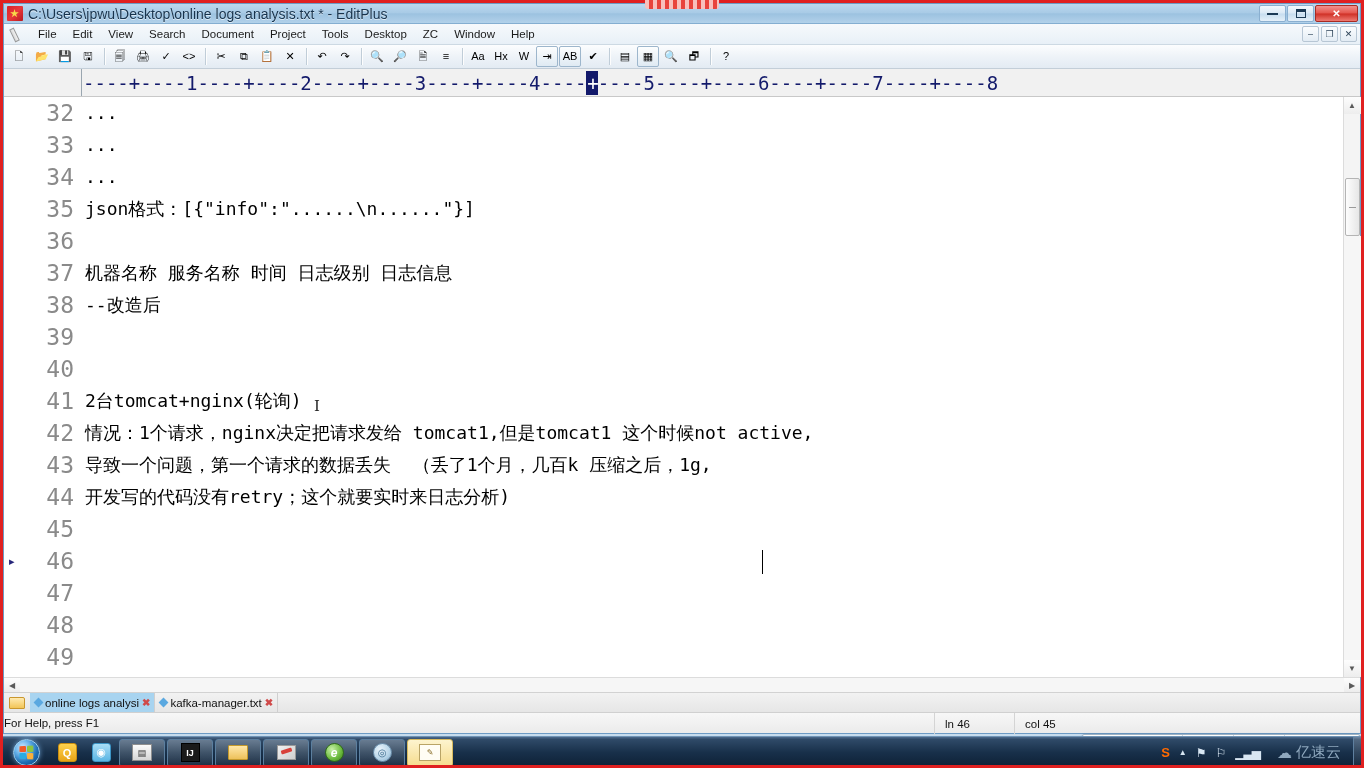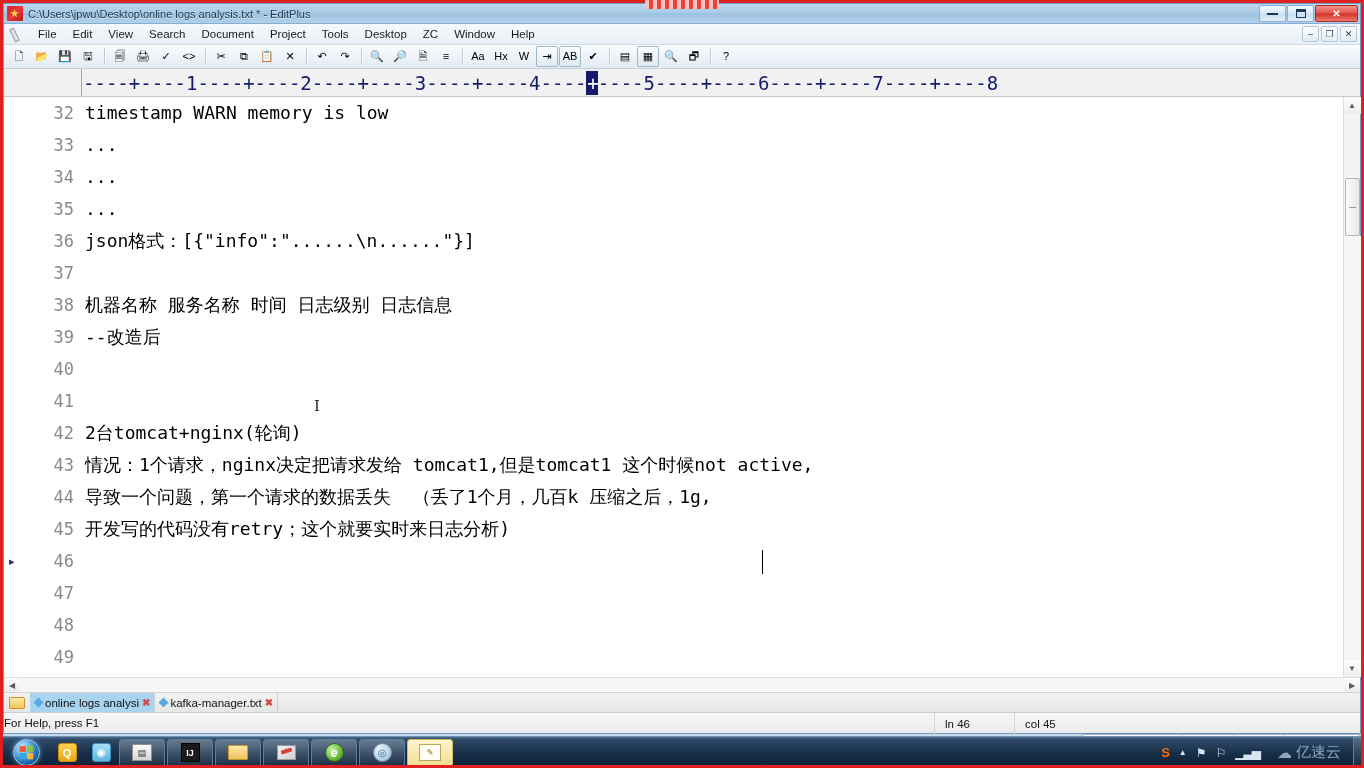--- a/index.html
+++ b/index.html
@@ -46,21 +46,21 @@
   #app-icon {
     width:16px;height:15px;margin-left:3px;margin-right:5px;flex:none;position:relative;
     background:linear-gradient(135deg,#d8232a 0%,#e8383a 50%,#b81a20 100%);
     border-radius:1px;
   }
   #app-icon:after{
     content:""; position:absolute; left:3px; top:3px; width:9px;height:9px;
     background:#f7d94a; clip-path:polygon(50% 0,61% 35%,98% 35%,68% 57%,79% 92%,50% 70%,21% 92%,32% 57%,2% 35%,39% 35%);
   }
   #title-text {
-    font-size:11px; color:#17334d; white-space:nowrap;
+    font-size:14px; color:#17334d; white-space:nowrap;
     text-shadow:0 1px 0 rgba(255,255,255,.6);
   }
   .wbtns { position:absolute; right:2px; top:1px; display:flex; gap:1px; }
   .wbtn {
     width:27px;height:17px;border:1px solid #8aafd0;border-radius:2px;
     background:linear-gradient(180deg,#f3f8fc 0%,#dae9f5 48%,#c6ddef 52%,#e4f0f9 100%);
     display:flex;align-items:center;justify-content:center;
     font-size:10px;color:#1b3a55;
   }
   .wbtn.close {
@@ -118,21 +118,21 @@
     display:flex;align-items:center;padding-left:1px;}
   #ruler-caret{position:absolute;top:2px;width:13px;height:24px;background:#131a6b;}
   #ruler-caret span{color:#fff;font-size:19px;font-family:"DejaVu Sans Mono",monospace;
      position:absolute;left:1px;top:1px;}
 
   
   #editor-wrap{flex:1;display:flex;min-height:0;background:#ffffff;position:relative;}
   #marker-col{width:18px;flex:none;background:#ffffff;border-right:0;position:relative;}
   #marker-arrow{position:absolute;left:5px;font-size:11px;color:#26267a;}
   #gutter{width:60px;flex:none;background:#ffffff;text-align:right;padding-right:8px;}
-  .lnum{font-family:"DejaVu Sans Mono",monospace;font-size:17px;color:#8a8a8a;
+  .lnum{font-family:"DejaVu Sans Mono",monospace;font-size:23px;color:#8a8a8a;
         height:32px;line-height:32px;}
   #text-area{flex:1;background:#ffffff;overflow:hidden;position:relative;padding-left:3px;}
   .tline{font-family:"DejaVu Sans Mono",monospace;font-size:18px;color:#000;
          height:32px;line-height:32px;white-space:pre;}
   #text-caret{position:absolute;width:1px;background:#000;}
   #mouse-ibeam{position:absolute;font-family:"DejaVu Serif",serif;font-size:15px;color:#222;}
 
   
   #vscroll{width:17px;flex:none;background:#f4f4f4;border-left:1px solid #dcdcdc;
            display:flex;flex-direction:column;align-items:center;}
@@ -315,21 +315,20 @@
         <div class="lnum">43</div>
         <div class="lnum">44</div>
         <div class="lnum">45</div>
         <div class="lnum">46</div>
         <div class="lnum">47</div>
         <div class="lnum">48</div>
         <div class="lnum">49</div>
       </div>
     <div id="text-area">
       <div id="mouse-ibeam" style="left: 232px; top: 300px;">I</div>
-    <div class="tline">timestamp WARN memory is low</div>
         <div class="tline">...</div>
         <div class="tline">...</div>
         <div class="tline">...</div>
         <div class="tline">json格式：[{"info":"......\n......"}]</div>
         <div class="tline">&nbsp;</div>
         <div class="tline">机器名称 服务名称 时间 日志级别 日志信息</div>
         <div class="tline">--改造后</div>
         <div class="tline">&nbsp;</div>
         <div class="tline">&nbsp;</div>
         <div class="tline">2台tomcat+nginx(轮询)</div>

